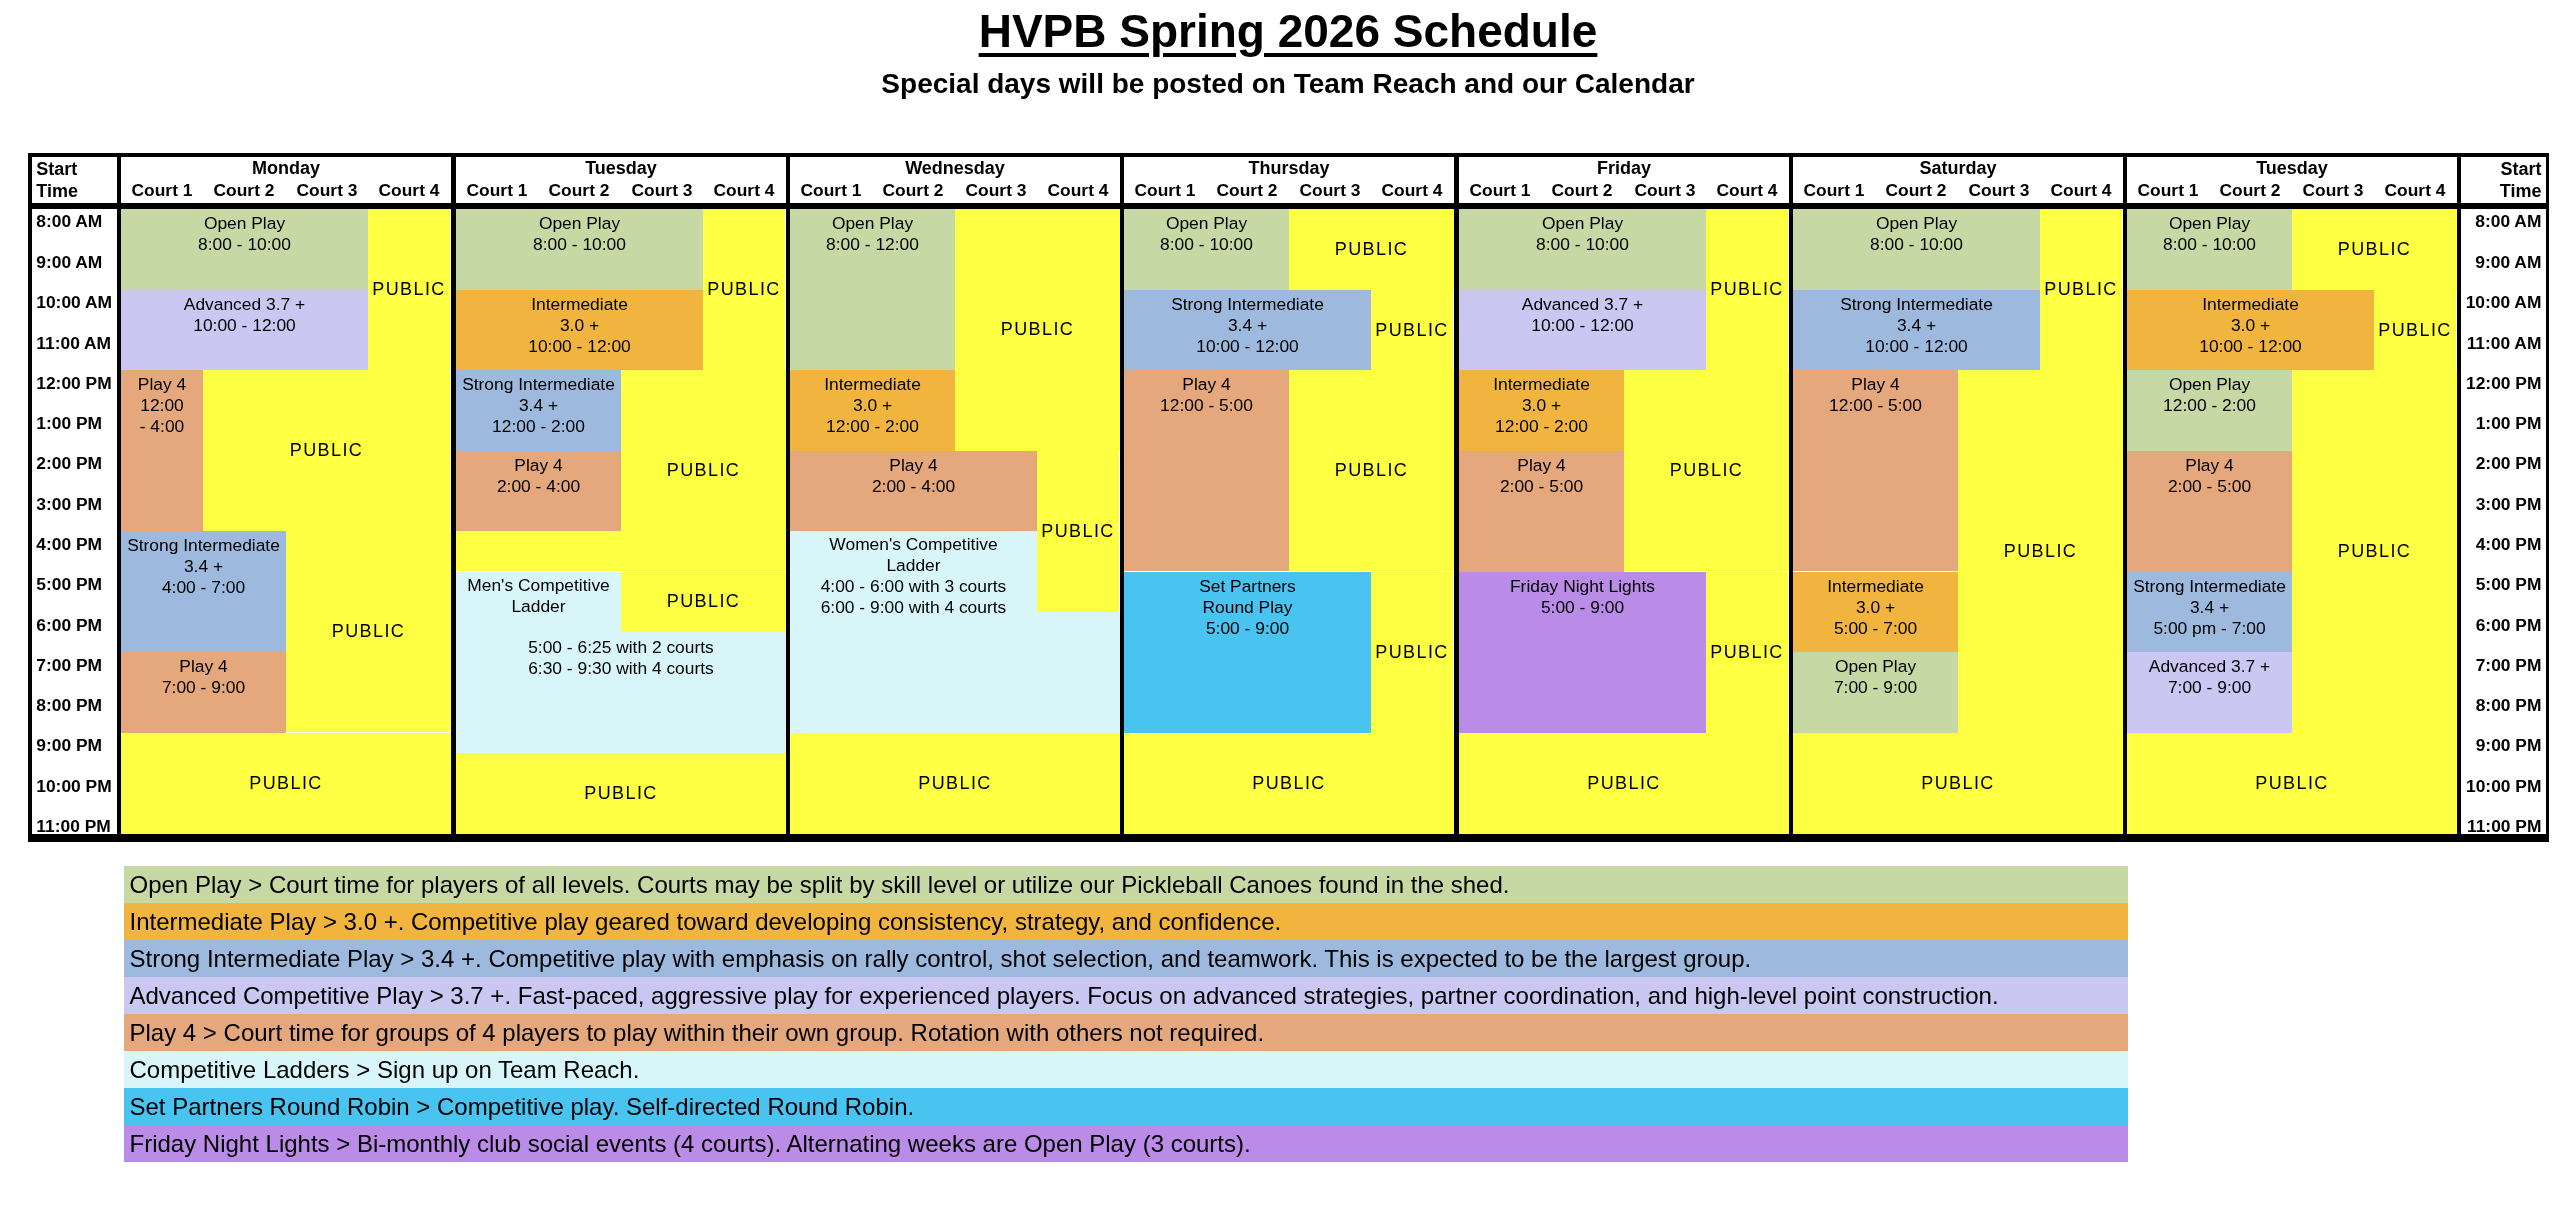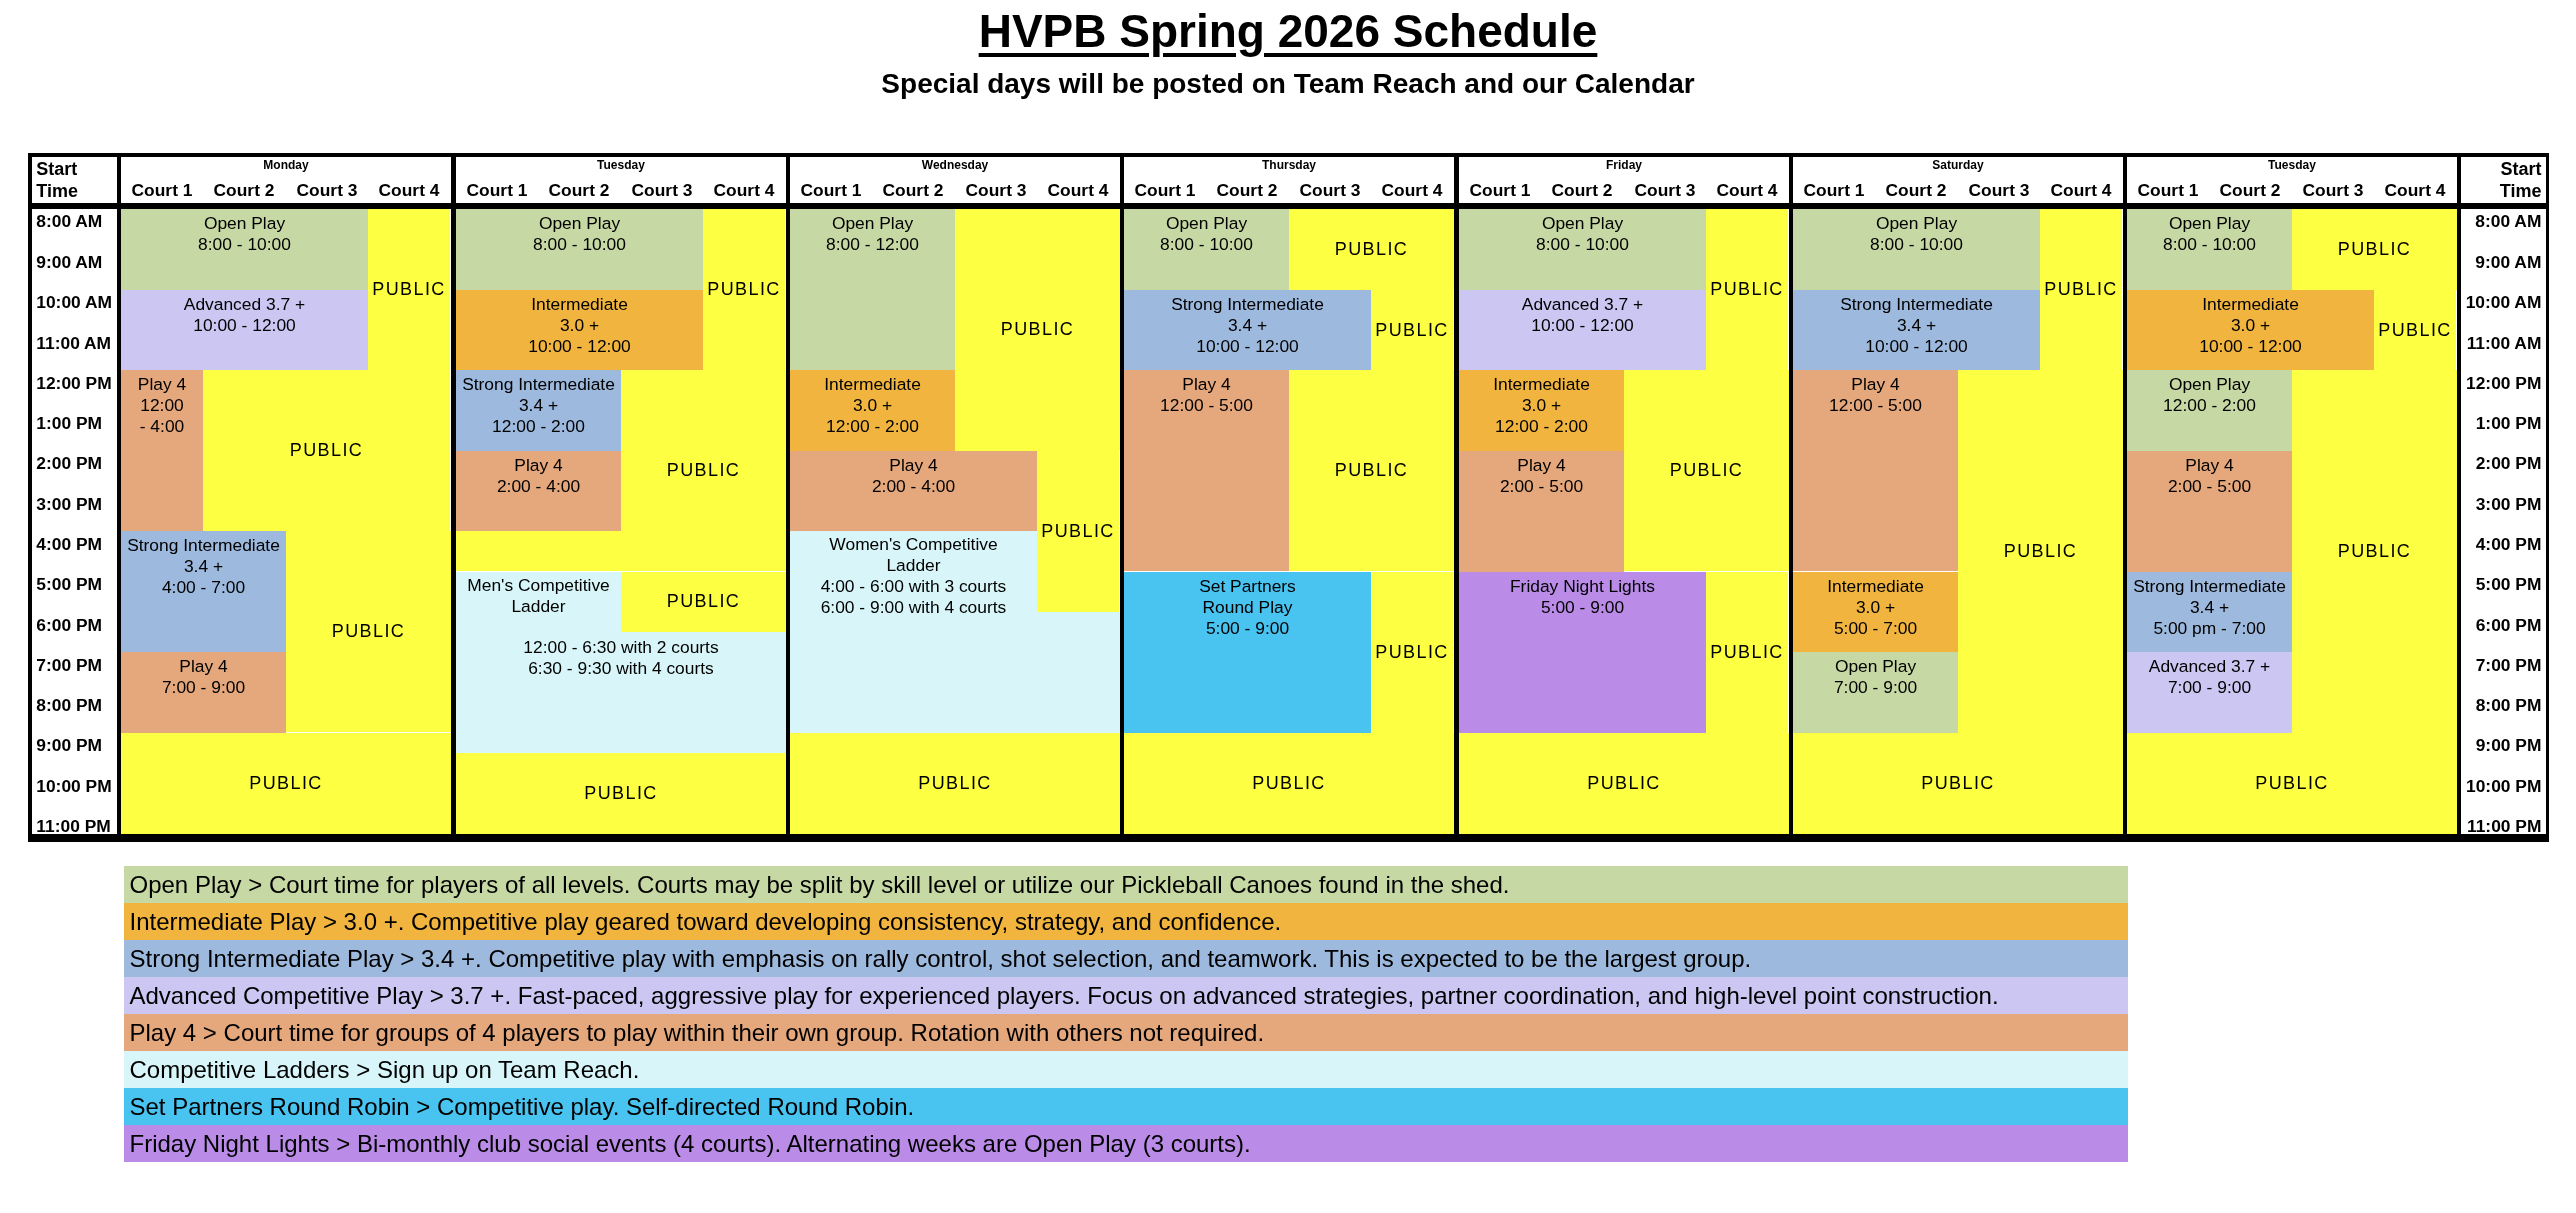--- a/index.html
+++ b/index.html
@@ -8,21 +8,21 @@
   .page-header{position:absolute;left:0;top:3.7px;width:100%;text-align:center;}
   .page-title{font-size:46px;font-weight:bold;text-decoration:underline;
               text-decoration-thickness:3.7px;text-underline-offset:5.5px;margin:0;}
   .page-sub{font-size:28px;font-weight:bold;line-height:34px;margin:0;}
   .page-sub.first{margin-top:9px;}
 
   #schedule{position:absolute;left:28px;top:153px;width:2521px;height:689px;background:#000;}
   .col{position:absolute;top:3.7px;height:677px;background:#fff;}
   .col-head{position:absolute;left:0;top:0;width:100%;height:46px;background:#fff;}
   .day-name{position:absolute;left:0;top:0.9px;width:100%;text-align:center;
-            font-size:12px;font-weight:bold;}
+            font-size:18px;font-weight:bold;}
   .court-row{position:absolute;left:0;top:23px;width:100%;height:22px;}
   .court-label{position:absolute;top:0;height:22px;text-align:center;
                font-size:17.4px;font-weight:bold;}
   .head-sep{position:absolute;left:0;top:46px;width:100%;height:6.4px;background:#000;}
   .col-content{position:absolute;left:0;top:52px;width:100%;height:625px;background:#fff;overflow:hidden;}
   .time-head{position:absolute;left:0;top:0;width:100%;height:46px;font-size:18px;
              font-weight:bold;line-height:22px;box-sizing:border-box;padding:0.9px 4.6px;}
   .time-head.right{text-align:right;}
   .time-label{position:absolute;width:100%;height:20px;font-size:17.4px;font-weight:bold;
               box-sizing:border-box;padding:0 4.6px;white-space:nowrap;}
@@ -144,21 +144,21 @@
         <div class="blk public" style="left: 165px; width: 165px; top: 161px; height: 201px; background: rgb(253, 255, 67);">PUBLIC</div>
         <div class="blk public" style="left: 0px; width: 165px; top: 322px; height: 40px; background: rgb(253, 255, 67);"></div>
         <div class="blk activity" style="left: 0px; width: 165px; top: 363px; height: 181px; background: rgb(216, 246, 249);"></div>
         <div class="blk activity" style="left: 165px; width: 165px; top: 423px; height: 121px; background: rgb(216, 246, 249);"></div>
         <div class="blk label" style="left: 0px; width: 165px; top: 365px; height: 54px;">
           <div class="ln">Men's Competitive</div>
           <div class="ln">Ladder</div>
         </div>
         <div class="blk public" style="left: 165px; width: 165px; top: 363px; height: 60px; background: rgb(253, 255, 67);">PUBLIC</div>
         <div class="blk label" style="left: 0px; width: 330px; top: 427px; height: 48px;">
-          <div class="ln">12:00 - 6:30 with 2 courts</div>
+          <div class="ln">5:00 - 6:25 with 2 courts</div>
           <div class="ln">6:30 - 9:30 with 4 courts</div>
         </div>
         <div class="blk public" style="left: 0px; width: 330px; top: 544px; height: 81px; background: rgb(253, 255, 67);">PUBLIC</div>
       </div>
     </div>
     <div class="col" style="left: 762px; width: 330px;">
       <div class="col-head">
         <div class="day-name">Wednesday</div>
         <div class="court-row">
           <div class="court-label" style="left: 0px; width: 82px;">Court 1</div>

